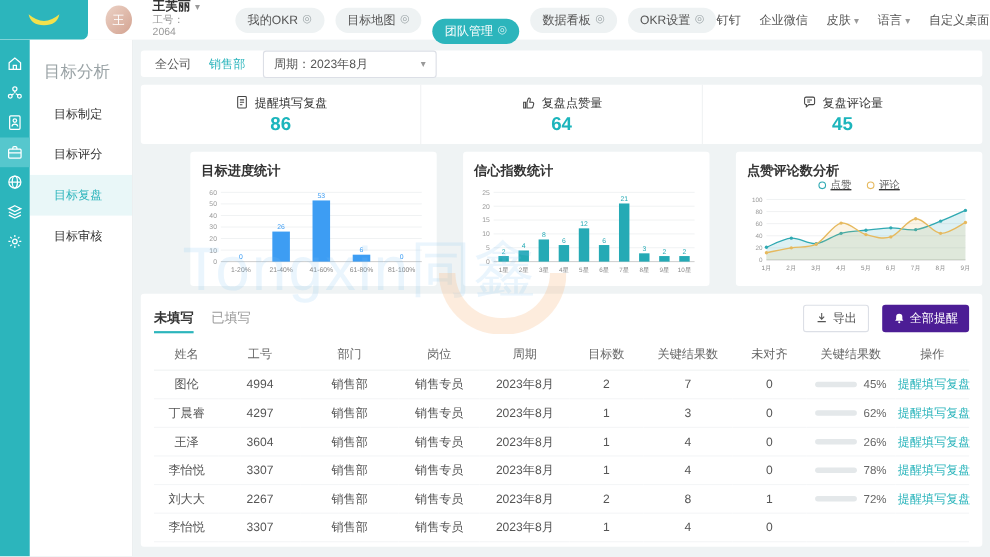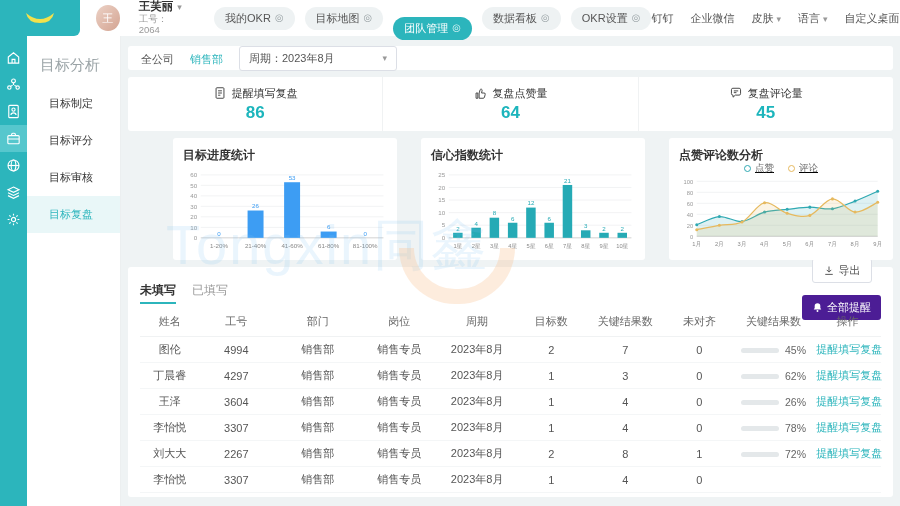--- a/index.html
+++ b/index.html
@@ -53,21 +53,21 @@
   .chart-card{flex:1;height:122px;padding:9px 10px 6px 10px;position:relative;}
   .chart-title{font-size:12px;font-weight:bold;color:#333;margin-bottom:2px;}
   .legend{position:absolute;top:24px;left:0;right:0;display:flex;justify-content:center;gap:14px;text-decoration:underline;}
   .legend-item{display:flex;align-items:center;gap:4px;font-size:9.5px;color:#666;cursor:pointer;}
   .legend-dot{width:7px;height:7px;border-radius:50%;border:1.5px solid;background:#fff;}
 
   .table-card{margin-top:7px;padding:8px 12px 0 12px;min-height:230px;}
   .table-toolbar{display:flex;align-items:center;height:28px;}
   .ttab{font-size:12px;color:#999;margin-right:16px;cursor:pointer;padding-bottom:5px;}
   .ttab.active{color:#333;font-weight:bold;border-bottom:2px solid #2cb5bc;}
-  .tbtns{margin-left:auto;display:flex;gap:12px;align-items:center;flex-direction:column;}
+  .tbtns{margin-left:auto;display:flex;gap:12px;align-items:center;}
   .btn-export{display:flex;align-items:center;gap:4px;background:#fff;border:1px solid #dcdfe6;border-radius:3px;padding:4px 10px;font-size:11px;color:#555;cursor:pointer;}
   .btn-remind{display:flex;align-items:center;gap:4px;background:#4c1d95;border:none;border-radius:3px;padding:5px 10px;font-size:11px;color:#fff;cursor:pointer;}
   table{width:100%;border-collapse:collapse;table-layout:fixed;margin-top:4px;}
   th{font-size:11px;color:#666;font-weight:normal;padding:7px 2px;border-bottom:1px solid #f0f2f3;text-align:center;}
   td{font-size:11px;color:#555;padding:5px 2px;border-bottom:1px solid #f4f6f7;text-align:center;white-space:nowrap;}
   .prog{display:inline-flex;align-items:center;gap:6px;}
   .prog-track{width:38px;height:5px;border-radius:3px;background:#e4e8ea;overflow:hidden;}
   .prog-fill{height:100%;border-radius:3px;background:#2cb5bc;}
   .prog-txt{font-size:10.5px;color:#666;}
   .act-link{color:#2cb5bc;cursor:pointer;}
@@ -172,22 +172,22 @@
           <path d="M9 2.8v2M9 13.2v2M2.8 9h2M13.2 9h2M4.6 4.6l1.4 1.4M12 12l1.4 1.4M13.4 4.6 12 6M6 12l-1.4 1.4"></path>
         </svg>
       </div>
     </aside>
 
   <aside class="subnav">
     <div class="subnav-title">目标分析</div>
     <div id="subnav-items">
         <div class="subnav-item">目标制定</div>
         <div class="subnav-item">目标评分</div>
+        <div class="subnav-item active">目标复盘</div>
         <div class="subnav-item">目标审核</div>
-        <div class="subnav-item active">目标复盘</div>
       </div>
   </aside>
 
   <main>
 
     <div class="card filter-card">
       <span id="filter-tabs"><span class="ftab">全公司</span><span class="ftab active">销售部</span></span>
       <div class="period">
         <span>周期：2023年8月</span>
         <span class="caret2">▾</span>

